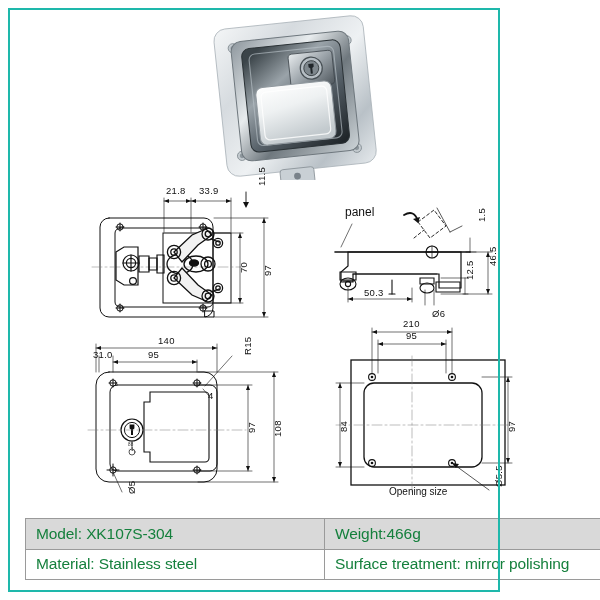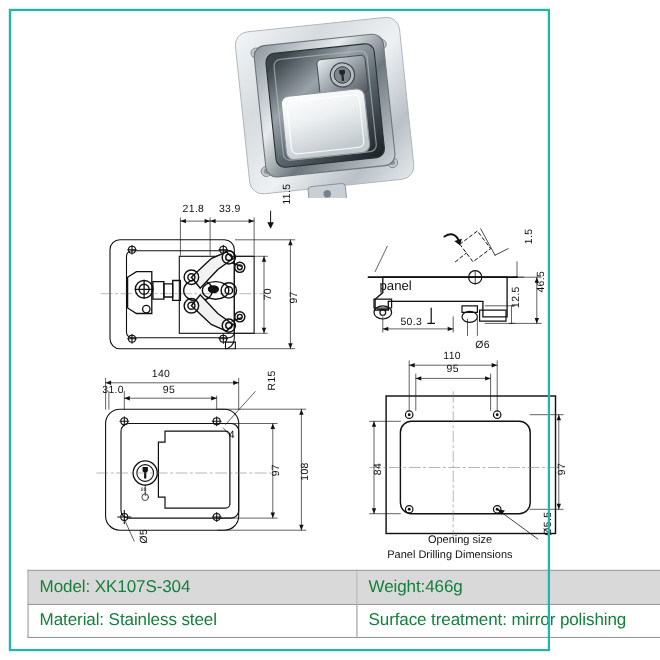--- a/index.html
+++ b/index.html
@@ -59,21 +59,21 @@
   .lbl{
     position:absolute;
     font-family:"Liberation Sans", sans-serif;
     color:#111;
     white-space:nowrap;
     line-height:1;
   }
   .dim{font-size:9.5px;letter-spacing:0.3px;}
   .dim-v{font-size:9.5px;letter-spacing:0.3px;transform:rotate(-90deg);transform-origin:left top;}
   .cap{font-size:10px;}
-  .panel-lbl{font-size:12px;margin-top:48px;}
+  .panel-lbl{font-size:12px;}
   .tiny{font-size:4.6px;color:#333;letter-spacing:0.2px;}
 </style>
 </head>
 <body>
 
 <div id="page">
 
   <svg id="photo" viewBox="0 0 178 170">
     <defs>
       <linearGradient id="plateG" x1="0" y1="0" x2="1" y2="1">
@@ -442,37 +442,36 @@
   <div class="lbl dim-v" style="left:239px;top:273px;">70</div>
   <div class="lbl dim-v" style="left:263px;top:276px;">97</div>
 
   <div class="lbl panel-lbl" style="left:345px;top:206px;">panel</div>
   <div class="lbl dim-v" style="left:477px;top:222px;">1.5</div>
   <div class="lbl dim-v" style="left:488px;top:266px;">46.5</div>
   <div class="lbl dim-v" style="left:465px;top:280px;">12.5</div>
   <div class="lbl dim" style="left:364px;top:288px;">50.3</div>
   <div class="lbl dim" style="left:432px;top:297px;margin-top:12px;">Ø6</div>
 
-  <div class="lbl dim" style="left:138px;top:336px;">140</div>
+  <div class="lbl dim" style="left:158px;top:336px;">140</div>
   <div class="lbl dim" style="left:93px;top:350px;">31.0</div>
   <div class="lbl dim" style="left:148px;top:350px;">95</div>
   <div class="lbl dim-v" style="left:243px;top:355px;">R15</div>
   <div class="lbl dim" style="left:208px;top:391px;">4</div>
   <div class="lbl dim-v" style="left:247px;top:433px;">97</div>
   <div class="lbl dim-v" style="left:273px;top:437px;">108</div>
   <div class="lbl dim-v" style="left:127px;top:494px;">Ø5</div>
   <div class="lbl tiny" style="left:128px;top:443px;">88<br>◌1</div>
 
-  <div class="lbl dim" style="left:403px;top:319px;">110</div>
+  <div class="lbl dim" style="left:403px;top:319px;">210</div>
   <div class="lbl dim" style="left:406px;top:331px;">95</div>
   <div class="lbl dim-v" style="left:339px;top:432px;">84</div>
   <div class="lbl dim-v" style="left:507px;top:432px;">97</div>
   <div class="lbl dim-v" style="left:494px;top:487px;">Ø5.5</div>
   <div class="lbl cap" style="left:389px;top:487px;">Opening size</div>
-  <div class="lbl cap" style="left:352px;top:500px;">Panel Drilling Dimensions</div>
 
   <table id="spec-table">
     <tbody>
       <tr class="row-a">
         <td class="c1">Model: XK107S-304</td>
         <td class="c2">Weight:466g</td>
       </tr>
       <tr class="row-b">
         <td class="c1">Material: Stainless steel</td>
         <td class="c2">Surface treatment: mirror polishing</td>

